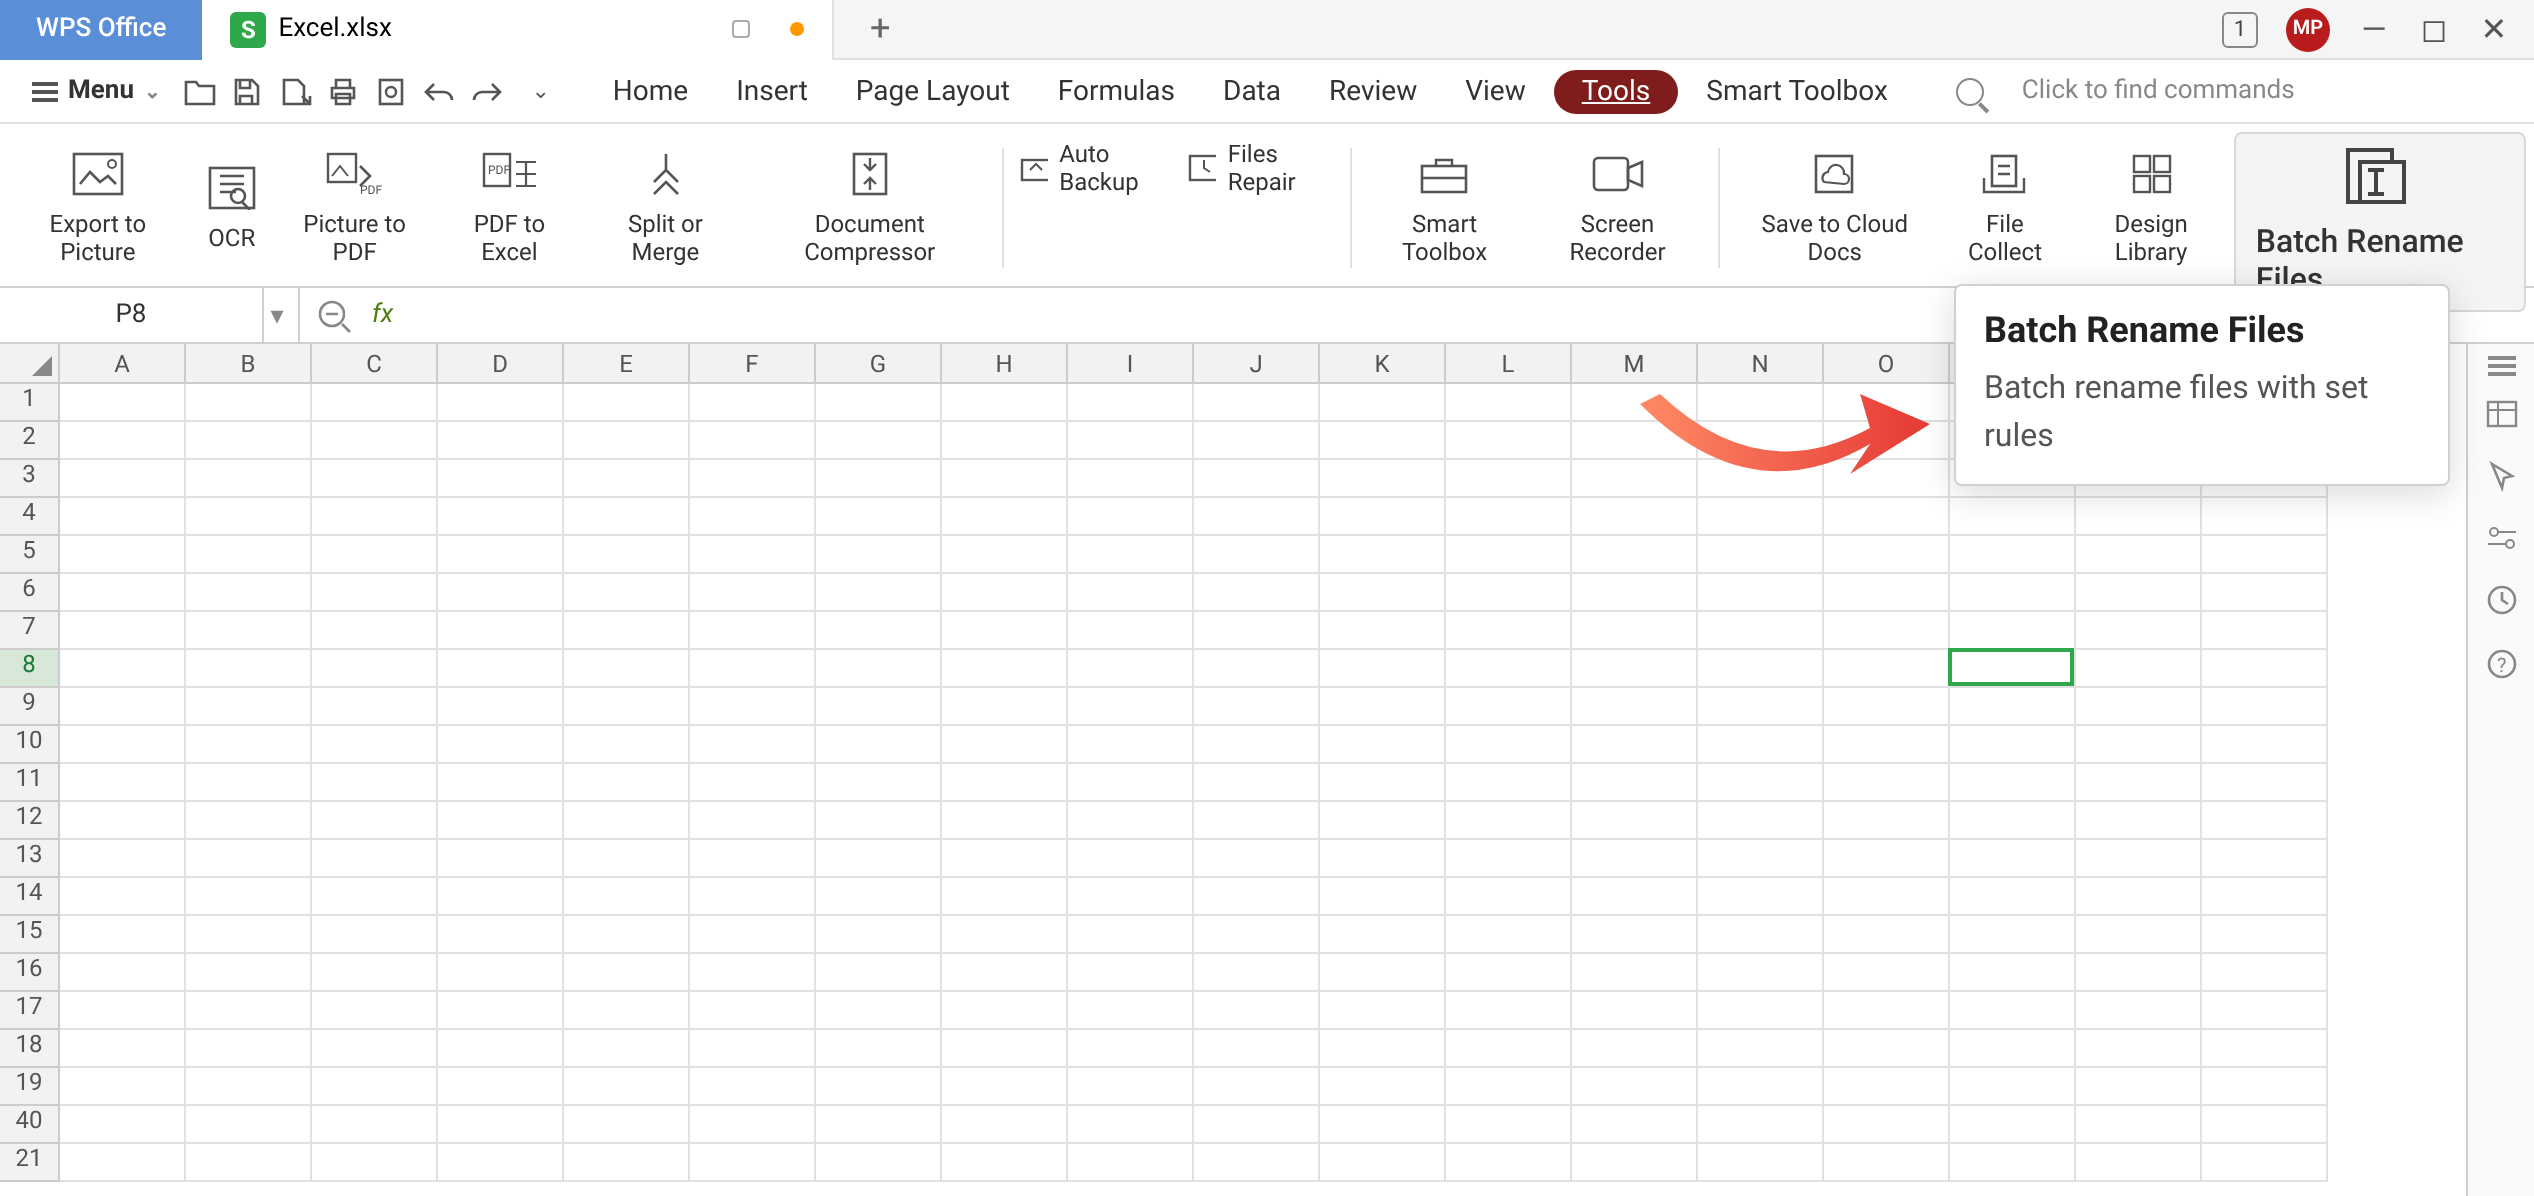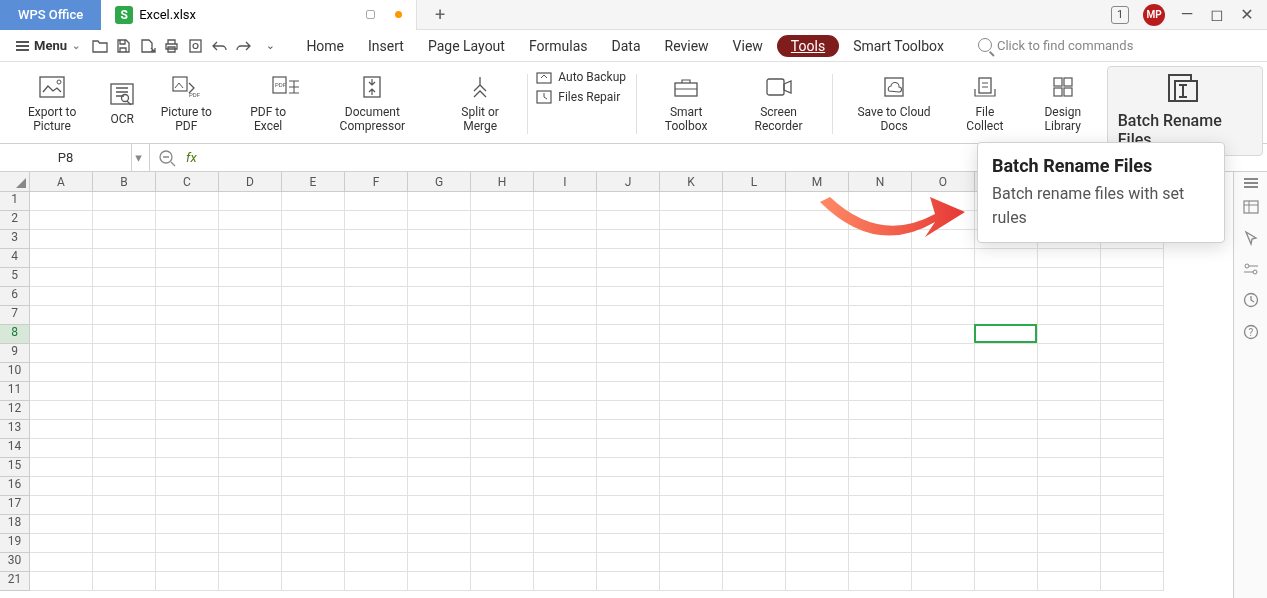--- a/index.html
+++ b/index.html
@@ -22,31 +22,31 @@
 
 .menubar { height: 32px; display: flex; align-items: center; padding: 0 8px; gap: 4px; border-bottom: 1px solid #e0e0e0; }
 .menu-button { display:flex; align-items:center; gap:5px; padding: 3px 8px; font-size: 13px; color:#333; border-radius:4px; cursor:pointer;font-weight:bold;}
 .hamb { display:inline-block; width:13px; height:2px; background:#555; position:relative;}
 .hamb::before,.hamb::after{content:"";position:absolute;left:0;width:13px;height:2px;background:#555;}
 .hamb::before{top:-4px;}.hamb::after{top:4px;}
 .qat-icon { color:#555; width:20px; text-align:center; cursor:pointer; font-size:15px;}
 .tabs-area { display:flex; align-items:center; gap: 4px; margin-left: 12px;}
 .ribbon-tab { padding: 3px 10px; font-size: 14px; color: #333; cursor:pointer;}
 .ribbon-tab.active { background:#7f1d1d; color:#fff; border-radius: 12px; padding: 3px 14px; text-decoration: underline;}
-.search-cmd { margin-left: 20px; display:flex; align-items:flex-start; gap:5px; color:#888; font-size:13px;}
+.search-cmd { margin-left: 20px; display:flex; align-items:center; gap:19px; color:#888; font-size:13px;}
 .search-cmd .mag { width:14px;height:14px;border:1.5px solid #888;border-radius:50%;position:relative;}
 .search-cmd .mag::after{content:"";position:absolute;width:6px;height:1.5px;background:#888;bottom:-3px;right:-4px;transform:rotate(45deg);}
 
 
 .ribbon { height: 82px; display: flex; align-items: flex-start; border-bottom: 1px solid #d0d0d0; padding: 4px 4px 0 4px; gap: 2px;}
 .ribbon-group { display:flex; flex-direction:column; align-items:center; justify-content:center; padding: 4px 6px; height:74px; min-width:60px;}
 .ribbon-group .ico { height: 28px; display:flex; align-items:center; justify-content:center; color:#555; margin-bottom:4px;}
 .ribbon-group .label { font-size: 12px; color:#333; text-align:center; line-height:1.2;}
 .ribbon-sep { width:1px; background:#e0e0e0; height:60px; margin: 8px 4px;}
-.ribbon-stack { display:flex; flex-direction:column; gap:6px; padding:4px 2px;}
+.ribbon-stack { display:flex; gap:6px; padding:4px 2px;}
 .ribbon-stack .row { display:flex; align-items:center; gap:6px; font-size:12px; color:#333; cursor:pointer;}
 .batch-rename { background:#f4f4f4; border:1px solid #d8d8d8; border-radius:4px; padding:6px 10px; display:flex; flex-direction:column; align-items:center; gap:8px; margin-left:auto;}
 .batch-rename .ico { width:44px; height:30px; }
 .batch-rename .label { font-size:16px; font-weight:500;color:#333;}
 
 
 .formula-bar { height: 28px; display:flex; align-items:center; border-bottom: 1px solid #d0d0d0;}
 .name-box { width:150px; border-right:1px solid #d0d0d0; height:100%; display:flex; align-items:center; justify-content:space-between; font-size:13px; color:#333; padding: 0 4px 0 0;}
 .name-box-inner { flex:1; text-align:center;}
 .name-box .dd { width:14px; text-align:center; color:#888; border-left:1px solid #d0d0d0; height:100%; display:flex;align-items:center;justify-content:center;}
@@ -193,48 +193,48 @@
       <svg width="28" height="22">
           <rect x="1" y="1" width="14" height="14" fill="none" stroke="#555" stroke-width="1.2"></rect>
           <path d="M3 12l4-5 4 5" fill="none" stroke="#555"></path>
           <path d="M17 7l5 5-5 5" fill="none" stroke="#555" stroke-width="1.3"></path>
           <text x="17" y="21" font-size="6" fill="#555">PDF</text>
         </svg>
     </span>
     <span class="label">Picture to PDF</span>
   </div>
 
-  <div class="ribbon-group" style="min-width:72px;align-items:flex-end;">
+  <div class="ribbon-group" style="min-width:72px;">
     <span class="ico">
       <svg width="28" height="22">
           <rect x="1" y="1" width="13" height="16" fill="none" stroke="#555" stroke-width="1.2"></rect>
           <text x="3" y="11" font-size="6" fill="#555">PDF</text>
           <path d="M17 5h10M17 11h10M17 17h10M22 5v12" stroke="#555" stroke-width="1.1"></path>
         </svg>
     </span>
     <span class="label">PDF to Excel</span>
   </div>
 
+  <div class="ribbon-group" style="min-width:80px;">
+    <span class="ico">
+      <svg width="22" height="24">
+          <path d="M11 2v8m0 0l-6 6m6-6l6 6M5 22l6-6 6 6" fill="none" stroke="#555" stroke-width="1.3"></path>
+        </svg>
+    </span>
+    <span class="label">Split or Merge</span>
+  </div>
+
   <div class="ribbon-group" style="min-width:118px;">
     <span class="ico">
       <svg width="22" height="24">
           <rect x="3" y="2" width="16" height="20" fill="none" stroke="#555" stroke-width="1.3"></rect>
           <path d="M11 4v6m-3-3l3 3 3-3M11 20v-6m-3 3l3-3 3 3" fill="none" stroke="#555" stroke-width="1.2"></path>
         </svg>
     </span>
     <span class="label">Document Compressor</span>
-  </div>
-
-  <div class="ribbon-group" style="min-width:80px;">
-    <span class="ico">
-      <svg width="22" height="24">
-          <path d="M11 2v8m0 0l-6 6m6-6l6 6M5 22l6-6 6 6" fill="none" stroke="#555" stroke-width="1.3"></path>
-        </svg>
-    </span>
-    <span class="label">Split or Merge</span>
   </div>
 
   <div class="ribbon-sep"></div>
 
   <div class="ribbon-stack" style="min-width:96px;">
     <div class="row">
       <svg width="16" height="14">
           <rect x="1" y="3" width="14" height="10" fill="none" stroke="#555" stroke-width="1.2"></rect>
           <path d="M5 8l3-3 3 3" fill="none" stroke="#555"></path>
         </svg>
@@ -369,21 +369,21 @@
       <div class="row-h">10</div>
       <div class="row-h">11</div>
       <div class="row-h">12</div>
       <div class="row-h">13</div>
       <div class="row-h">14</div>
       <div class="row-h">15</div>
       <div class="row-h">16</div>
       <div class="row-h">17</div>
       <div class="row-h">18</div>
       <div class="row-h">19</div>
-      <div class="row-h">30</div>
+      <div class="row-h">40</div>
       <div class="row-h">21</div>
     </div>
   <div class="cells" id="cells-area">
       <div class="cell-row">
         <div class="cell"></div>
         <div class="cell"></div>
         <div class="cell"></div>
         <div class="cell"></div>
         <div class="cell"></div>
         <div class="cell"></div>

